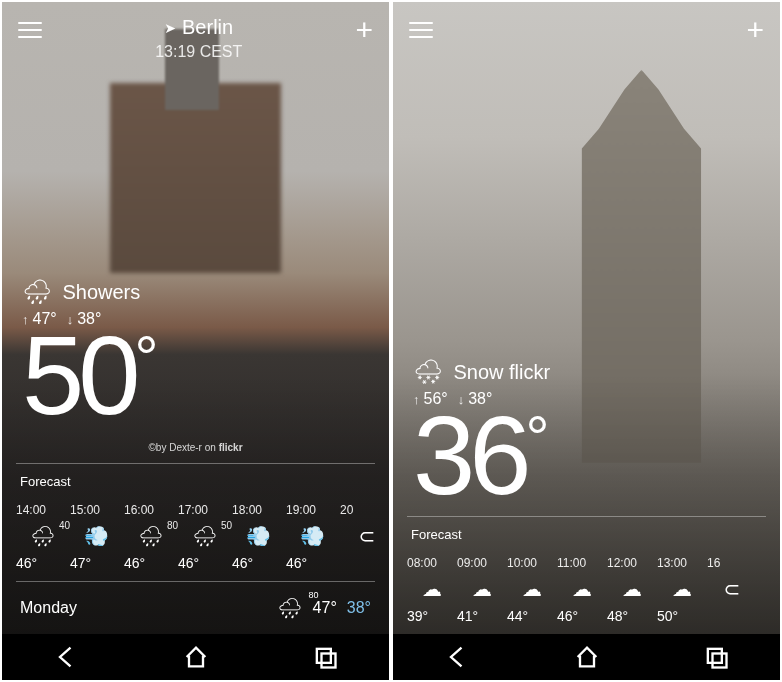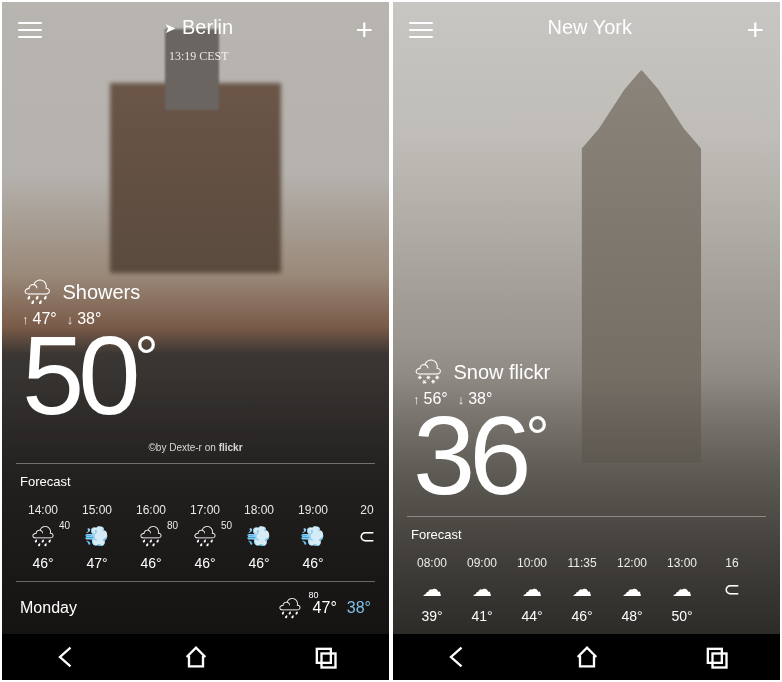--- a/index.html
+++ b/index.html
@@ -66,21 +66,21 @@
   display:flex;
   align-items:flex-start;
   justify-content:space-between;
   padding: 14px 16px 10px;
 }
 .hamburger { width:24px; display:flex; flex-direction:column; gap:5px; cursor:pointer; margin-top:6px;}
 .hamburger span { height:2px; background:#fff; border-radius:1px;}
 .title-block { text-align:center; flex:1;}
 .city-row { display:flex; align-items:center; justify-content:center; gap:6px; font-size:20px; font-weight:300;}
 .loc-arrow { font-size:14px; }
-.time-tz { font-size:12px; opacity:.85; margin-top:10px;font-family:Liberation Serif, serif;}
+.time-tz { font-size:16px; opacity:.85; margin-top:4px;}
 .plus { font-size:30px; font-weight:200; line-height:24px; cursor:pointer; margin-top:2px;}
 .spacer { flex:1; }
 .current {
   padding: 0 20px 4px;
 }
 .cond-row { display:flex; align-items:center; gap:10px; font-size:20px; font-weight:300; margin-bottom:4px;}
 .wicon { font-size:24px; }
 .hilo { display:flex; align-items:center; gap:10px; font-size:16px; margin-bottom:-8px;}
 .hilo .arrow { font-size:13px; margin-right:4px; opacity:.9;}
 .bigtemp { font-size:112px; font-weight:100; line-height:1; letter-spacing:-6px;}
@@ -89,21 +89,21 @@
 .credit .flickr { font-weight:700;}
 .divider { height:1px; background:rgba(255,255,255,.35); margin:0 14px;}
 .section-h { font-size:13px; font-weight:300; padding:10px 18px 8px;}
 .hourly {
   display:flex;
   padding: 6px 0 10px 14px;
   overflow:hidden;
 }
 .hcol {
   flex:0 0 54px;
-  text-align:center;
+  text-align:left;
   font-size:13px;
 }
 .hcol.tight { flex:0 0 50px; }
 .hcol .t { opacity:.9; margin-bottom:6px; font-size:12px;}
 .hcol .ic { height:26px; display:flex; align-items:center; justify-content:center; font-size:20px; position:relative;}
 .hcol .pop { position:absolute; top:-3px; right:0; font-size:10px; opacity:.9;}
 .hcol .temp { margin-top:6px; font-size:14px;}
 .dayrow {
   display:flex; align-items:center; justify-content:space-between;
   padding:14px 18px;
@@ -247,23 +247,20 @@
   <div class="bg bg-ny"></div>
   <div class="shade"></div>
   <div class="content">
     <div class="topbar">
       <div class="hamburger">
           <span></span>
           <span></span>
           <span></span>
         </div>
       <div class="title-block">
-        <div class="city-row">
-          <span>New York</span>
-        </div>
       </div>
       <div class="plus">+</div>
     </div>
 
     <div class="spacer"></div>
 
     <div class="current">
       <div class="cond-row">
         <span class="wicon">🌨</span>
         <span>Snow flickr</span>
@@ -289,21 +286,21 @@
           <div class="t">09:00</div>
           <div class="ic">☁</div>
           <div class="temp">41°</div>
         </div>
         <div class="hcol tight">
           <div class="t">10:00</div>
           <div class="ic">☁</div>
           <div class="temp">44°</div>
         </div>
         <div class="hcol tight">
-          <div class="t">11:35</div>
+          <div class="t">11:00</div>
           <div class="ic">☁</div>
           <div class="temp">46°</div>
         </div>
         <div class="hcol tight">
           <div class="t">12:00</div>
           <div class="ic">☁</div>
           <div class="temp">48°</div>
         </div>
         <div class="hcol tight">
           <div class="t">13:00</div>

